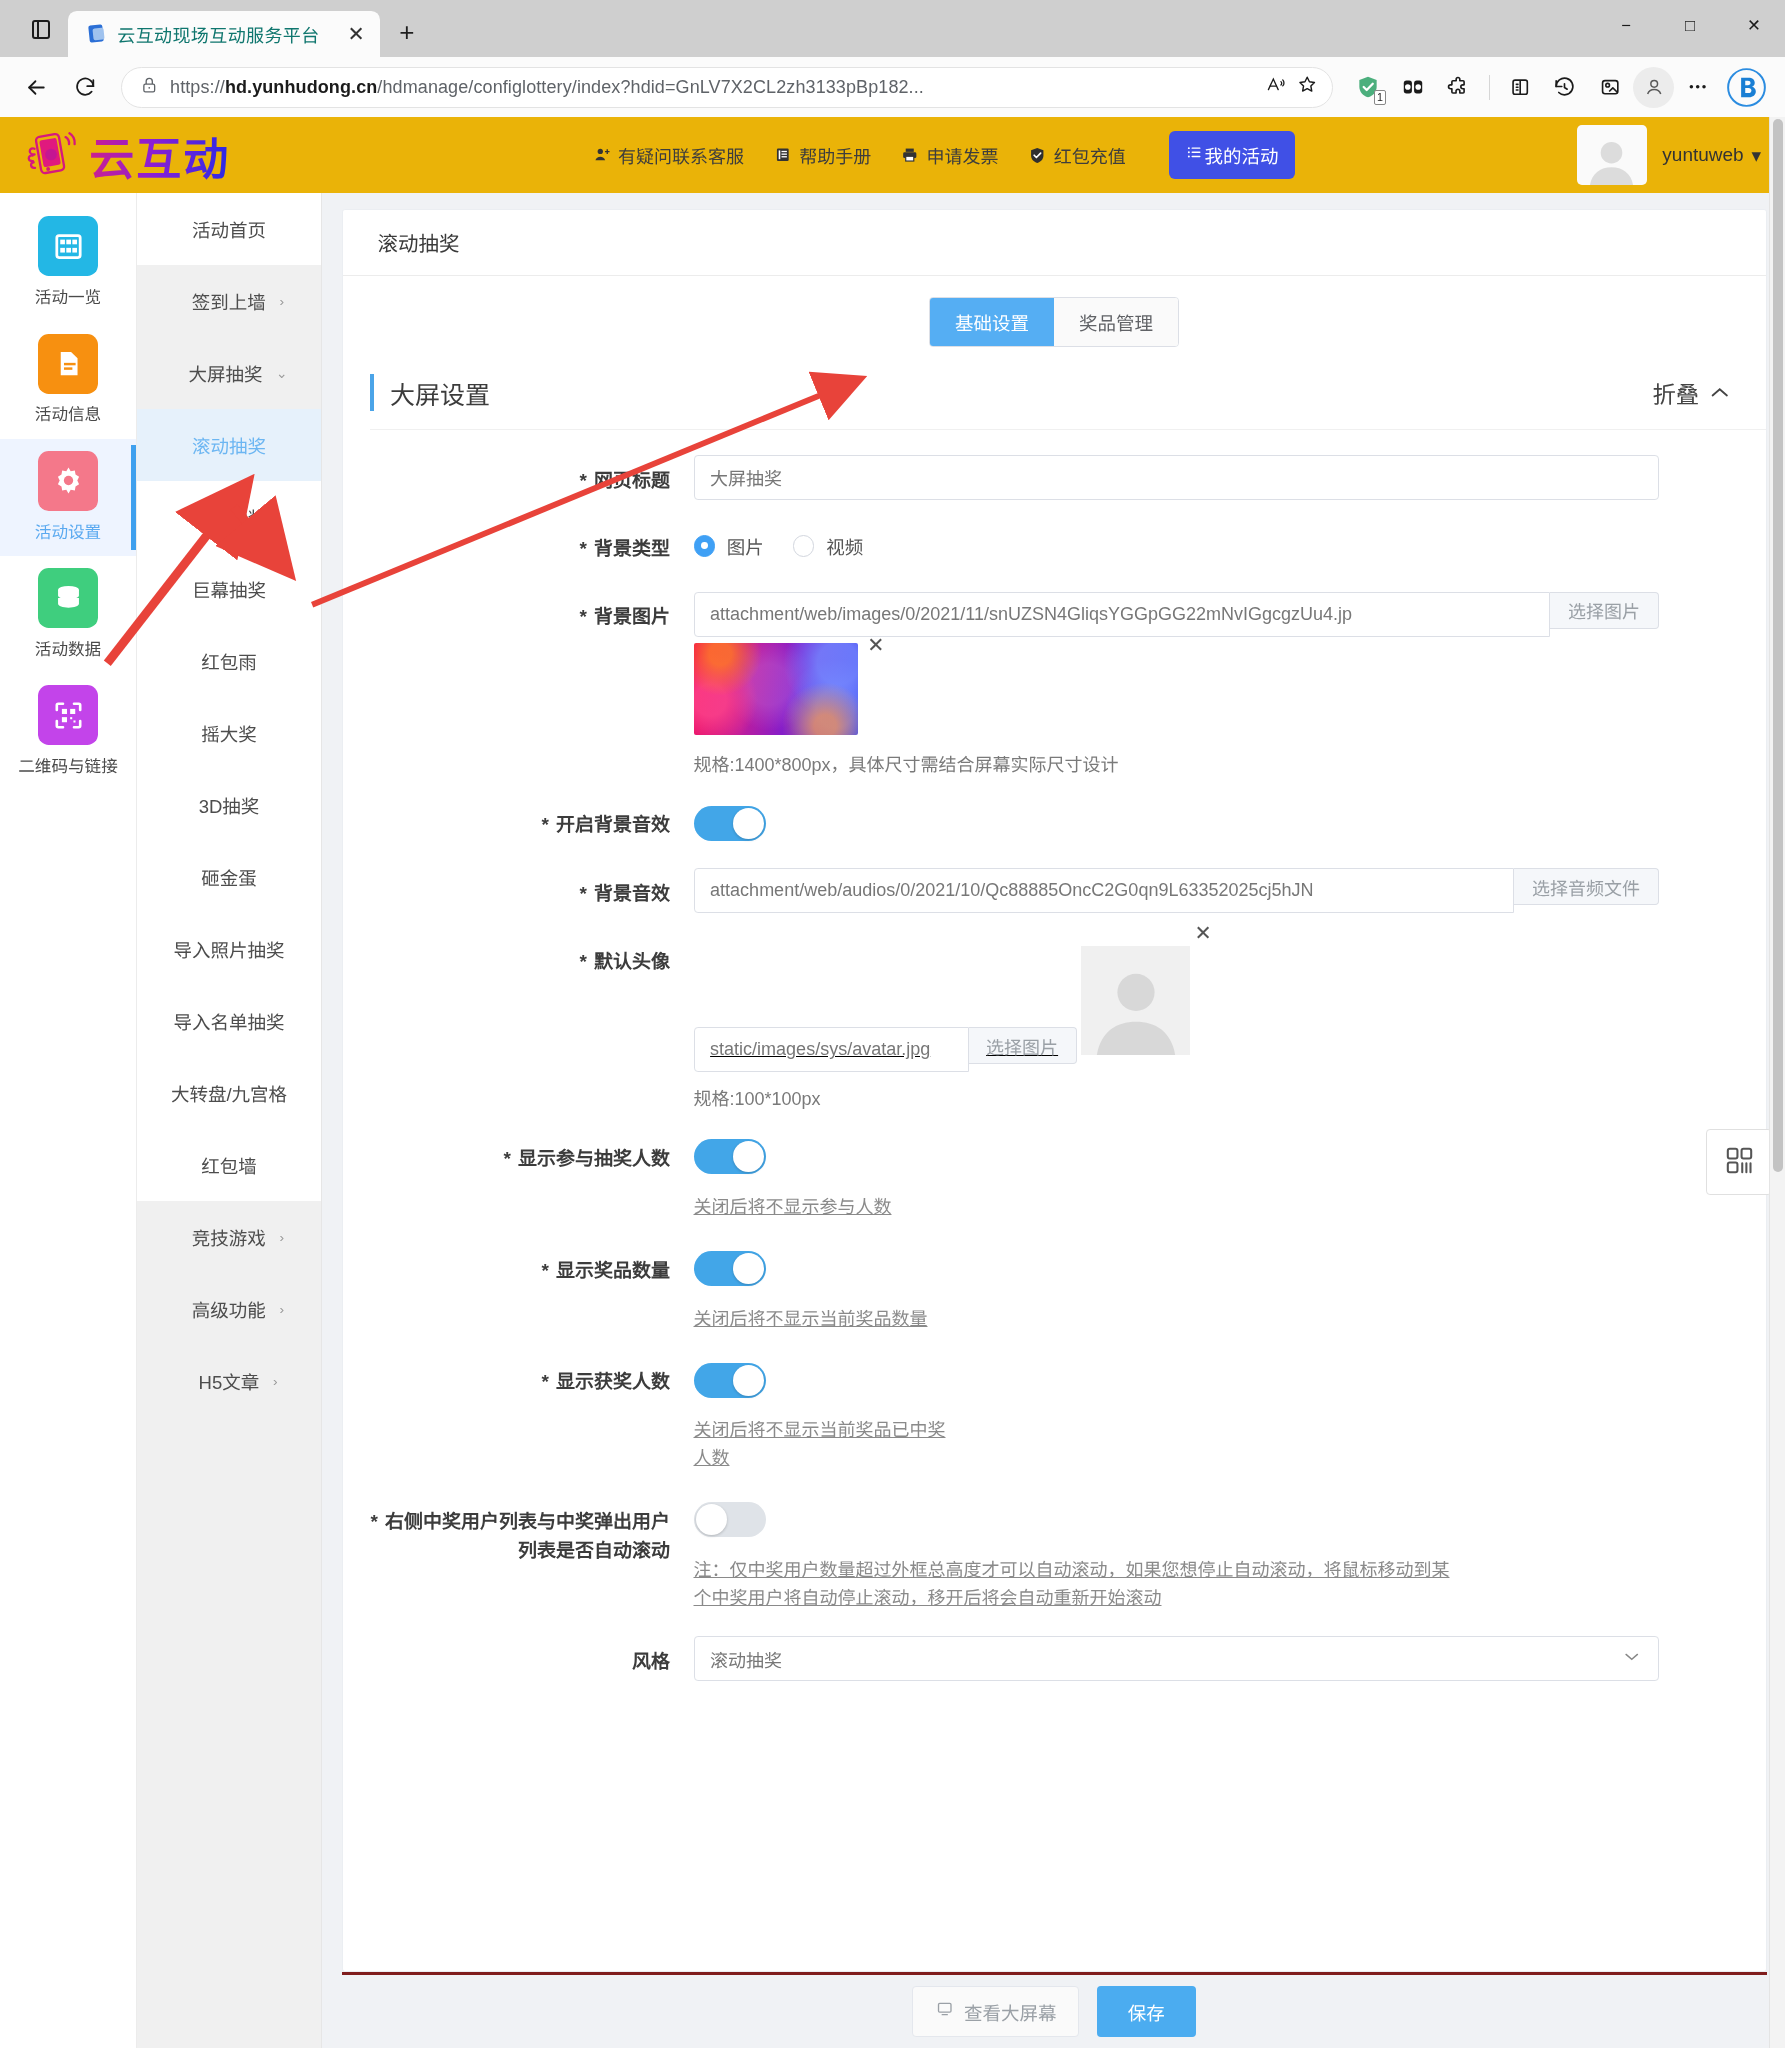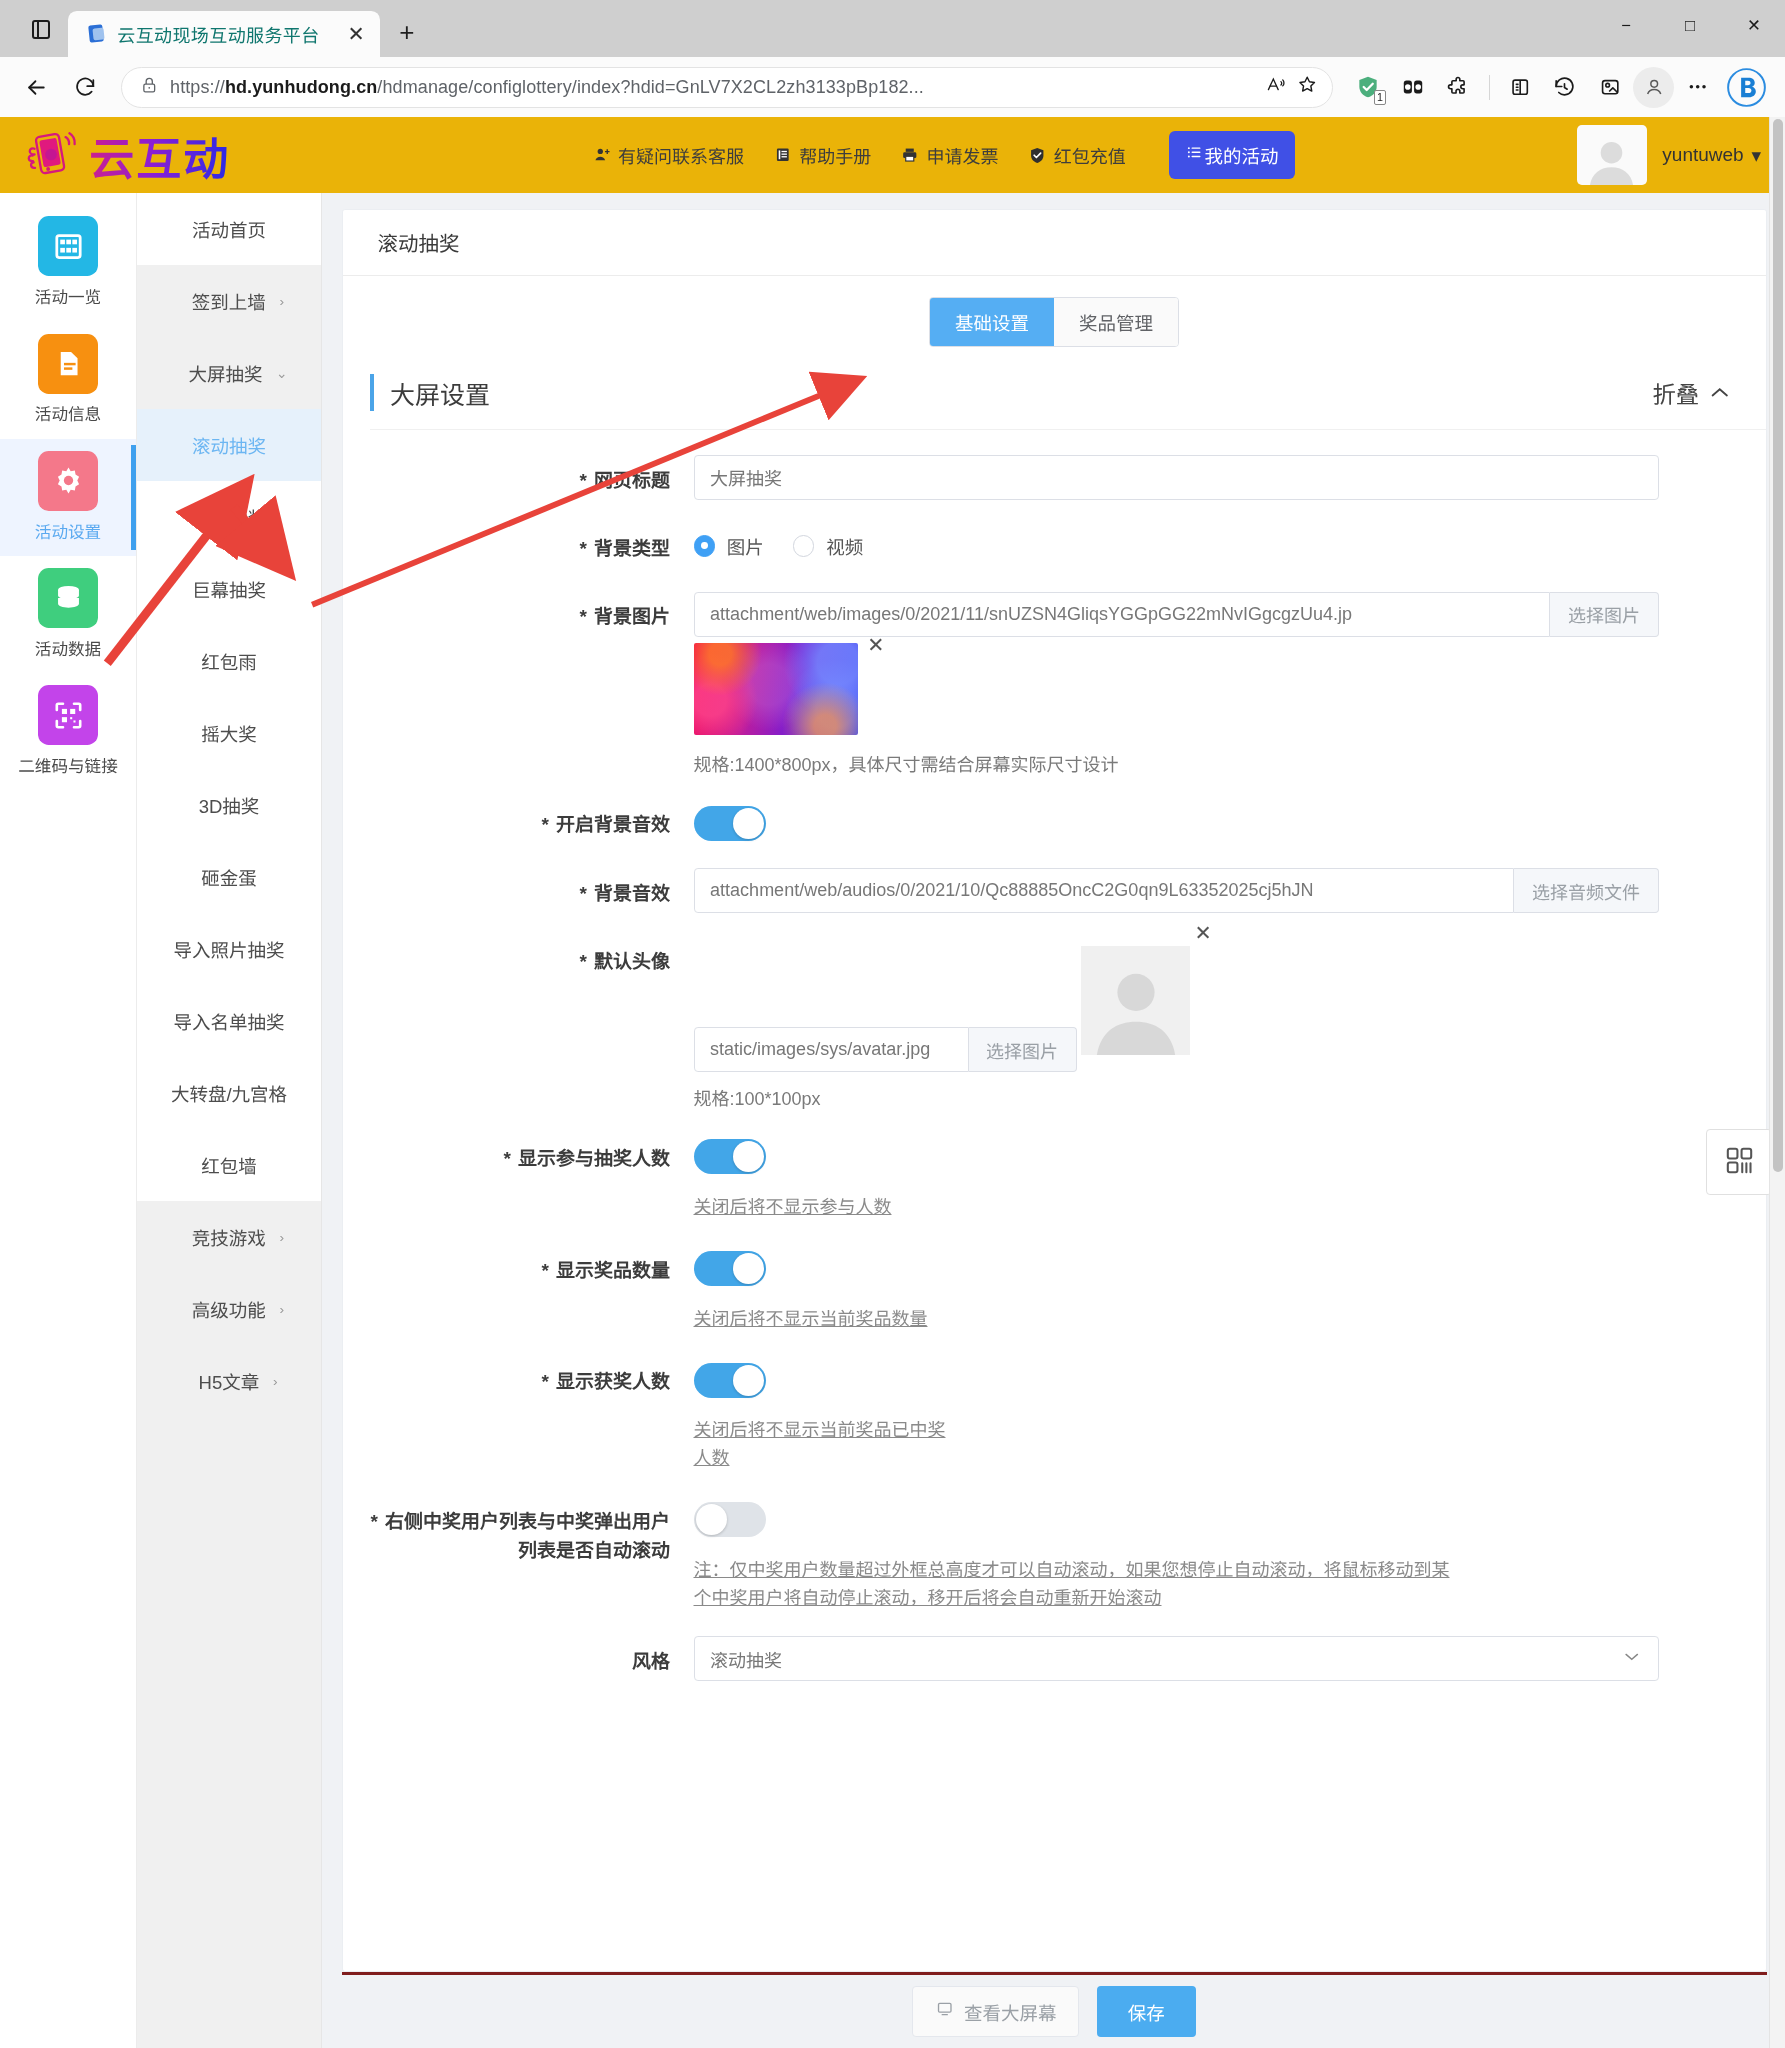--- a/index.html
+++ b/index.html
@@ -123,21 +123,21 @@
   .flabel { width: 351px; text-align: right; padding-right: 23.4px; font-size: 19px;
             color: #3c3c3c; font-weight: 700; padding-top: 11.7px; line-height: 1.5; flex:none;}
   .req { color: #3c3c3c; margin-right: 2px; }
   .fctl { flex: 1; min-width: 0; padding-right: 107px; }
 
   .inp { width: 100%; height: 45px; border: 1px solid #dcdfe6; border-radius: 3.9px;
          display: flex; align-items: center; padding: 0 15.6px; font-size: 18px; color: #777; }
   .inp-group { display: flex; width: 100%; }
   .inp-group .inp { border-radius: 3.9px 0 0 3.9px; overflow: hidden; white-space: nowrap; }
   .inp-group .inp span { overflow: hidden; text-overflow: clip; white-space: nowrap; display:block; width:100%; }
-  .addon { height: 45px; border: 1px solid #dcdfe6; border-left: none; border-radius: 0 3.9px 3.9px 0;
+  .addon { height: 37px; border: 1px solid #dcdfe6; border-left: none; border-radius: 0 3.9px 3.9px 0;
            background: #f5f7fa; display: flex; align-items: center; padding: 0 17.6px;
            font-size: 18px; color: #9aa0a6; flex: none; }
 
   .radio-row { display: flex; align-items: center; gap: 11.7px; height: 45px; }
   .radio { width: 21.5px; height: 21.5px; border-radius: 50%; border: 1.5px solid #d2d6de;
            display: flex; align-items: center; justify-content: center; background:#fff; }
   .radio.on { background: #3fa0f5; border-color: #3fa0f5; }
   .radio.on::after { content:""; width: 6.8px; height: 6.8px; border-radius: 50%; background: #fff; }
   .radio-lb { font-size: 18.5px; color: #565656; margin-right: 17.6px; }
 
@@ -615,21 +615,21 @@
                       <span>attachment/web/audios/0/2021/10/Qc88885OncC2G0qn9L63352025cj5hJN</span>
                     </div>
                   <div class="addon">选择音频文件</div>
                 </div>
               </div>
             </div>
 
             <div class="frow">
               <div class="flabel"><span class="req">*</span> <span>默认头像</span></div>
               <div class="fctl">
-                <div class="inp-group" style="width:auto;display:inline-flex;">
+                <div class="inp-group" style="width:auto;display:inline-flex;text-decoration:underline;">
                   <div class="inp" style="width:275px;">
                       <span>static/images/sys/avatar.jpg</span>
                     </div>
                   <div class="addon">选择图片</div>
                 </div>
                 <div class="avatar-thumb">
                   <span class="x2">✕</span>
                   <div class="av">
                     <svg width="94" height="94" viewBox="0 0 96 96">
                         <circle cx="48" cy="32" r="19" fill="#d8d8d8"></circle>

